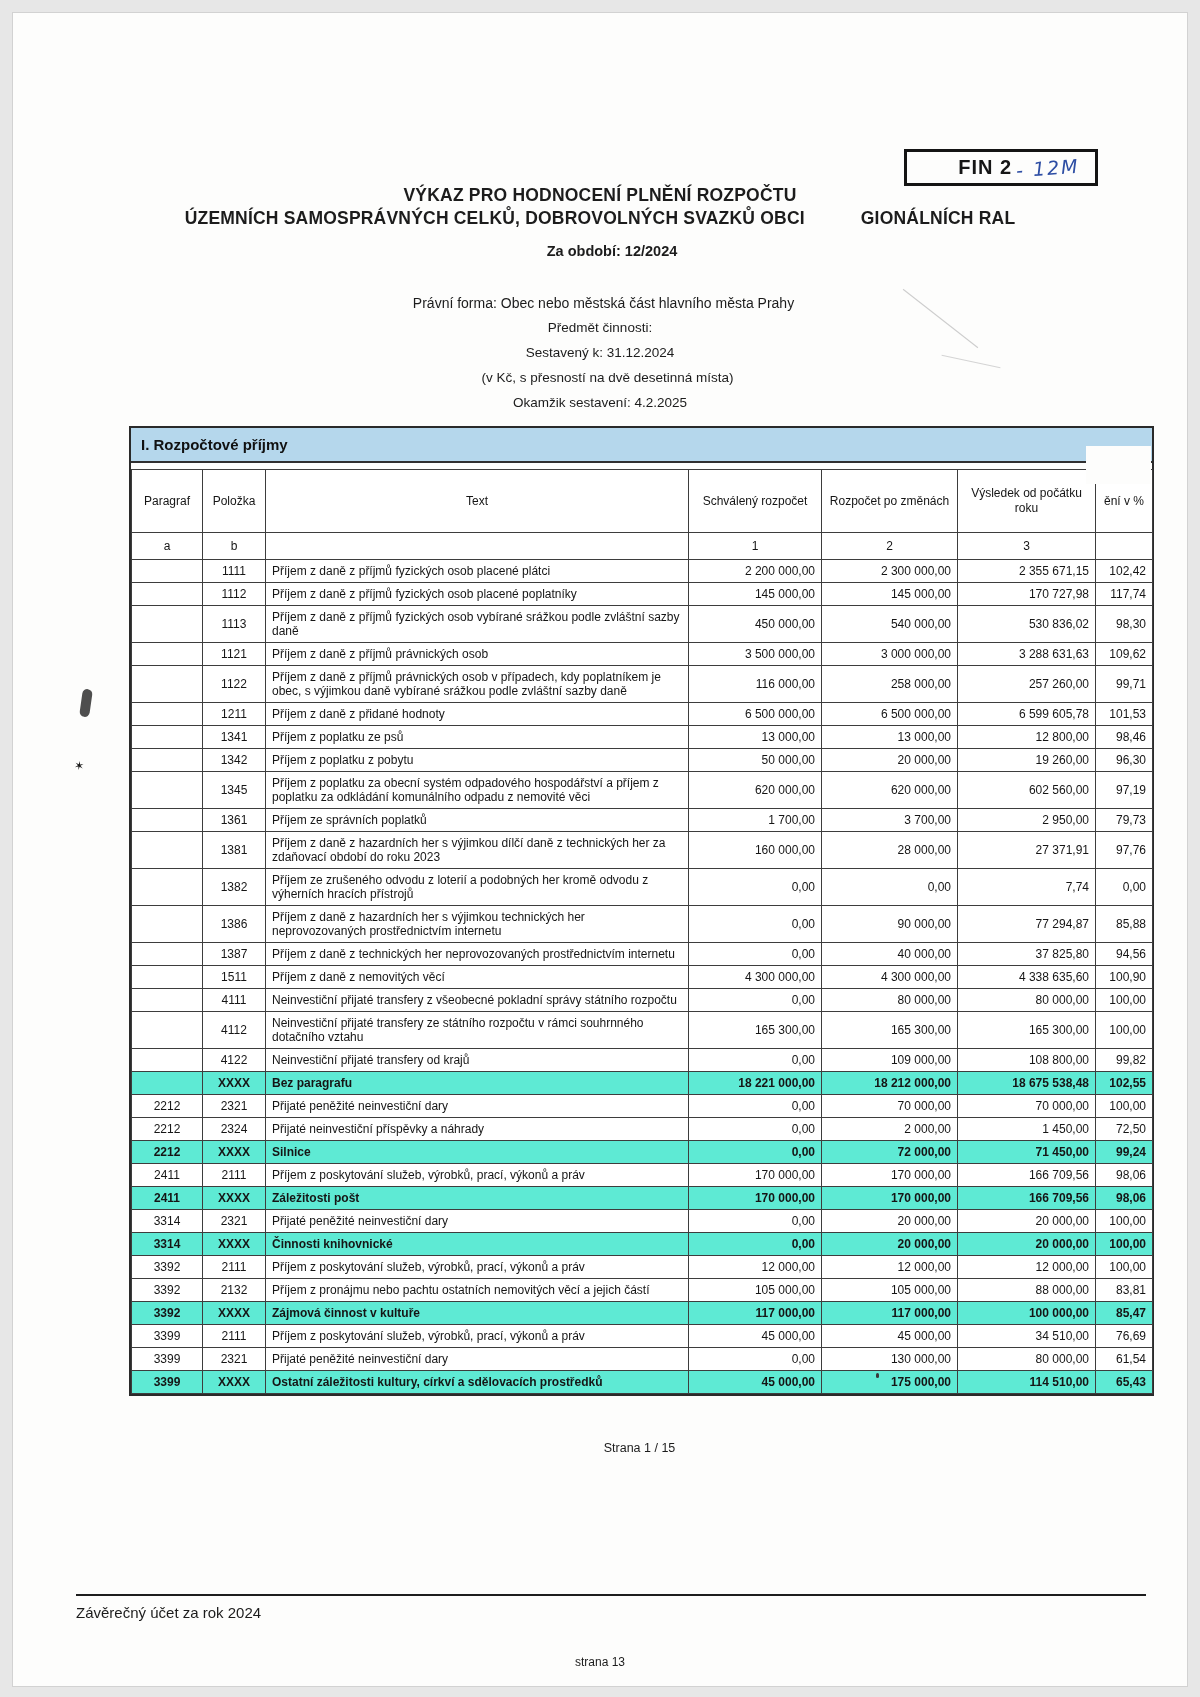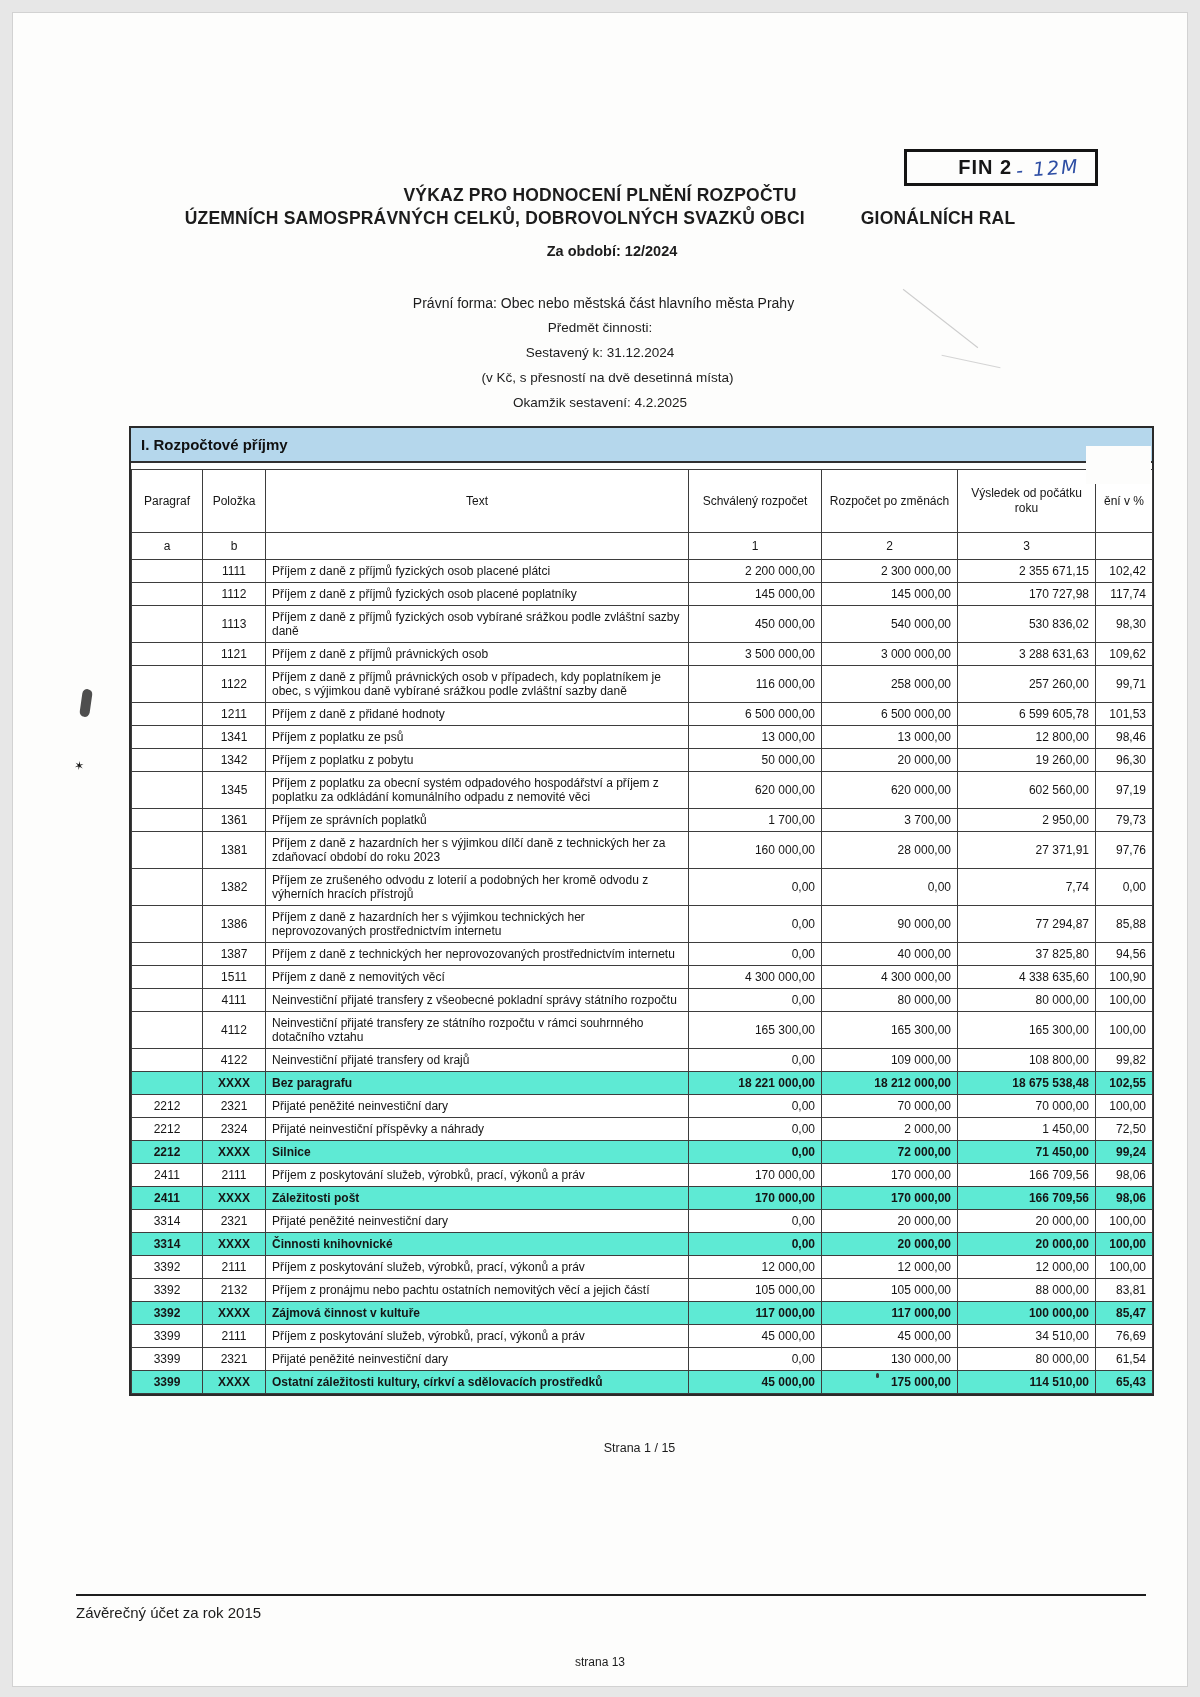--- a/index.html
+++ b/index.html
@@ -413,21 +413,21 @@
             <td class="num">114 510,00</td>
             <td class="num">65,43</td>
           </tr>
         </tbody>
     </table>
   </div>
 
   <div class="strana">Strana 1 / 15</div>
 
   <div class="rule"></div>
-  <div class="f-left">Závěrečný účet za rok 2015</div>
+  <div class="f-left">Závěrečný účet za rok 2024</div>
   <div class="f-center">strana 13</div>
 
   <div class="patch patch-pct"></div>
   <div class="smudge"></div>
   <div class="handmark">✶</div>
   <div class="crease1"></div>
   <div class="crease2"></div>
   <div class="speck"></div>
 </div>
 

